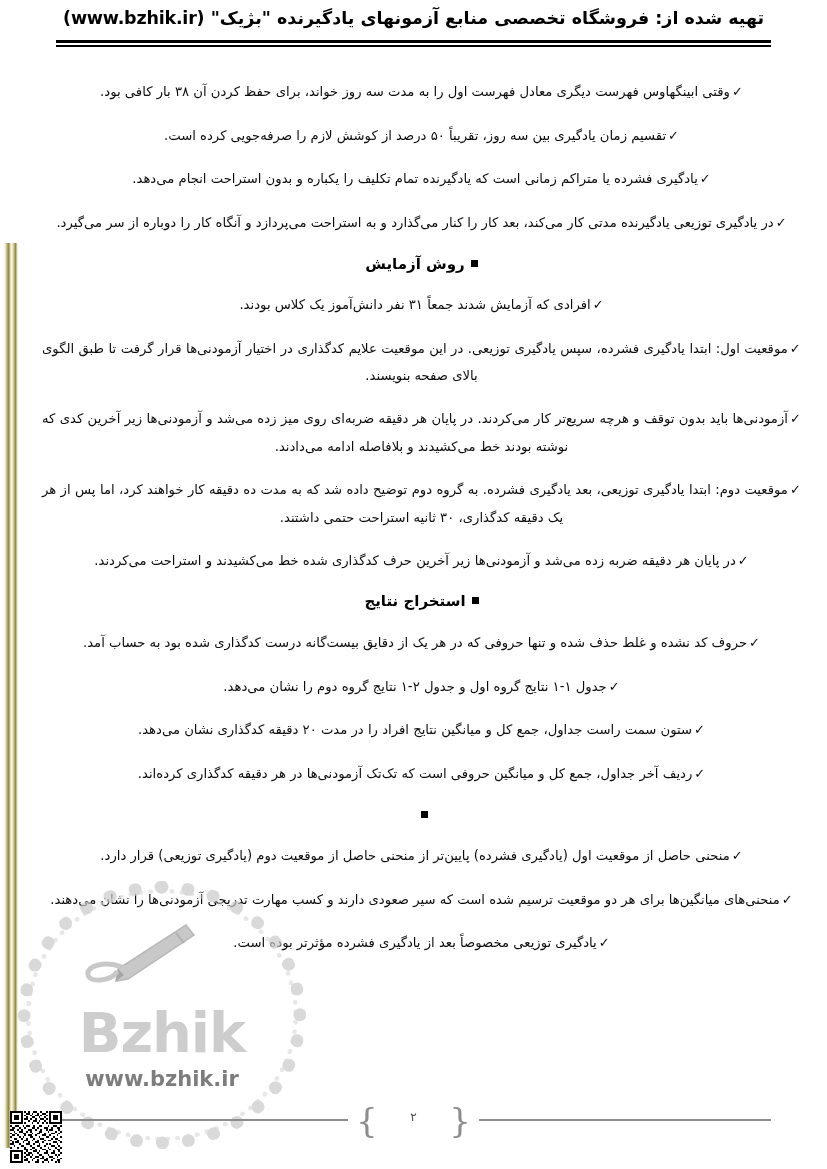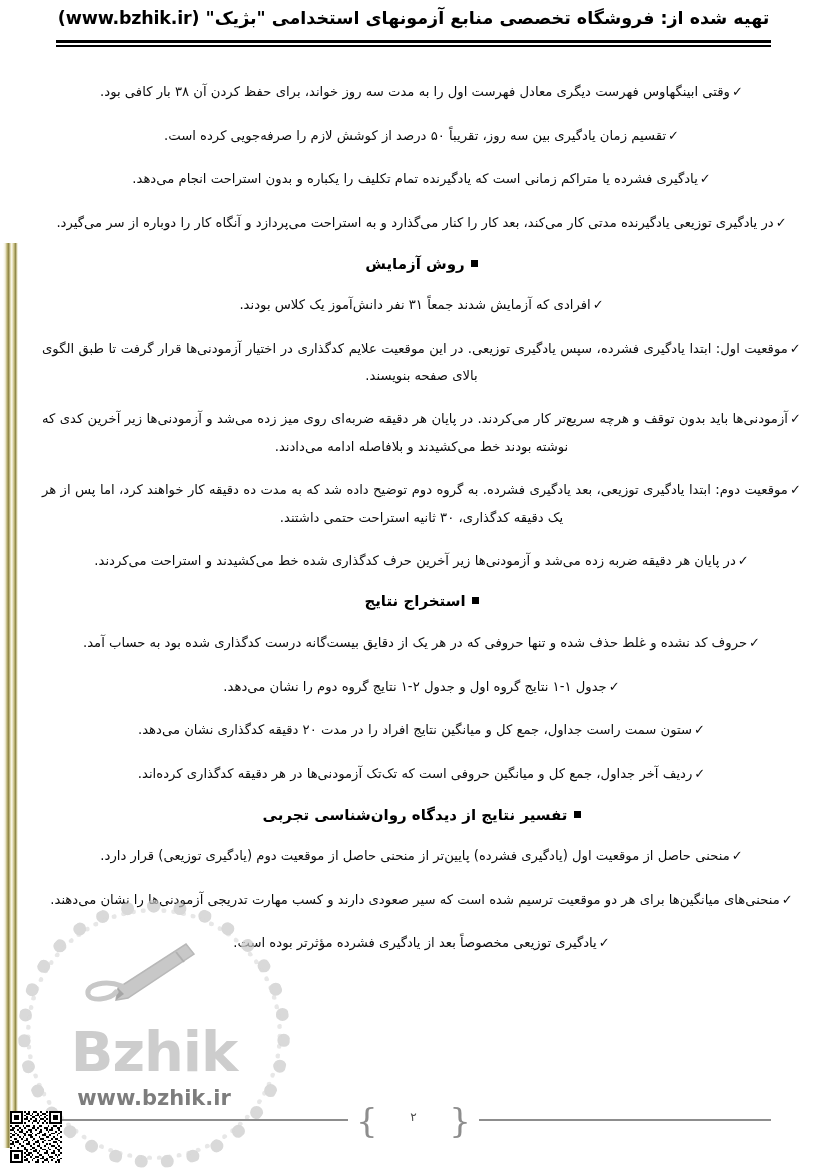--- a/index.html
+++ b/index.html
@@ -125,25 +125,26 @@
     height: 7px;
     background: #000;
     vertical-align: 2px;
     margin-left: 6px;
   }
 
   
   .watermark {
     position: absolute;
     left: 18px;
-    bottom: 1px;
+    bottom: 20px;
     width: 272px;
     height: 268px;
     pointer-events: none;
     opacity: 0.92;
+    padding-left: 16px;
   }
   .wm-ring {
     position: absolute;
     inset: 0;
     border-radius: 50%;
     border: 13px dotted #c8c8c8;
     opacity: 0.75;
     box-sizing: border-box;
   }
   .wm-ring2 {
@@ -235,21 +236,21 @@
     height: 52px;
     background: #fff;
   }
 </style>
 </head>
 <body>
 
 <div class="page">
 
   <div class="header">
-    <div class="header-title">تهیه شده از: فروشگاه تخصصی منابع آزمونهای استخدامی "بژیک" (www.bzhik.ir)</div>
+    <div class="header-title">تهیه شده از: فروشگاه تخصصی منابع آزمونهای یادگیرنده "بژیک" (www.bzhik.ir)</div>
   </div>
   <div class="header-rule"></div>
 
   <div class="gold-bar"></div>
 
   <div class="content">
 
     <div class="block">
       <p class="bullet-item"><span class="check">✓</span><span>وقتی ابینگهاوس فهرست دیگری معادل فهرست اول را به مدت سه روز خواند، برای حفظ کردن آن ۳۸ بار کافی بود.</span></p>
       <p class="bullet-item"><span class="check">✓</span><span>تقسیم زمان یادگیری بین سه روز، تقریباً ۵۰ درصد از کوشش لازم را صرفه‌جویی کرده است.</span></p>
@@ -267,21 +268,21 @@
     </div>
 
     <h2 class="section-heading"><span class="sq"></span><span>استخراج نتایج</span></h2>
     <div class="block">
       <p class="bullet-item"><span class="check">✓</span><span>حروف کد نشده و غلط حذف شده و تنها حروفی که در هر یک از دقایق بیست‌گانه درست کدگذاری شده بود به حساب آمد.</span></p>
       <p class="bullet-item"><span class="check">✓</span><span>جدول ۱-۱ نتایج گروه اول و جدول ۲-۱ نتایج گروه دوم را نشان می‌دهد.</span></p>
       <p class="bullet-item"><span class="check">✓</span><span>ستون سمت راست جداول، جمع کل و میانگین نتایج افراد را در مدت ۲۰ دقیقه کدگذاری نشان می‌دهد.</span></p>
       <p class="bullet-item"><span class="check">✓</span><span>ردیف آخر جداول، جمع کل و میانگین حروفی است که تک‌تک آزمودنی‌ها در هر دقیقه کدگذاری کرده‌اند.</span></p>
     </div>
 
-    <h2 class="section-heading"><span class="sq"></span><span>تفسیر نتایج از دیدگاه روان‌شناسی تجربی</span></h2>
+    <h2 class="section-heading"><span class="sq"></span></h2>
     <div class="block">
       <p class="bullet-item"><span class="check">✓</span><span>منحنی حاصل از موقعیت اول (یادگیری فشرده) پایین‌تر از منحنی حاصل از موقعیت دوم (یادگیری توزیعی) قرار دارد.</span></p>
       <p class="bullet-item two-line"><span class="check">✓</span><span>منحنی‌های میانگین‌ها برای هر دو موقعیت ترسیم شده است که سیر صعودی دارند و کسب مهارت تدریجی آزمودنی‌ها را نشان می‌دهند.</span></p>
       <p class="bullet-item"><span class="check">✓</span><span>یادگیری توزیعی مخصوصاً بعد از یادگیری فشرده مؤثرتر بوده است.</span></p>
     </div>
 
   </div>
 
   <div class="watermark">
     <div class="wm-ring"></div>

